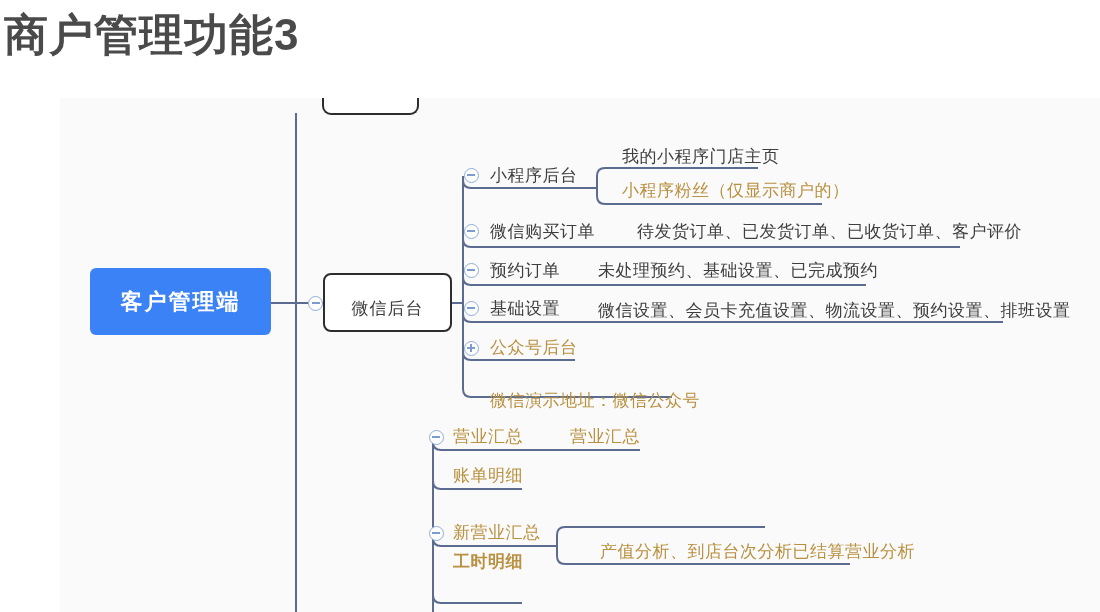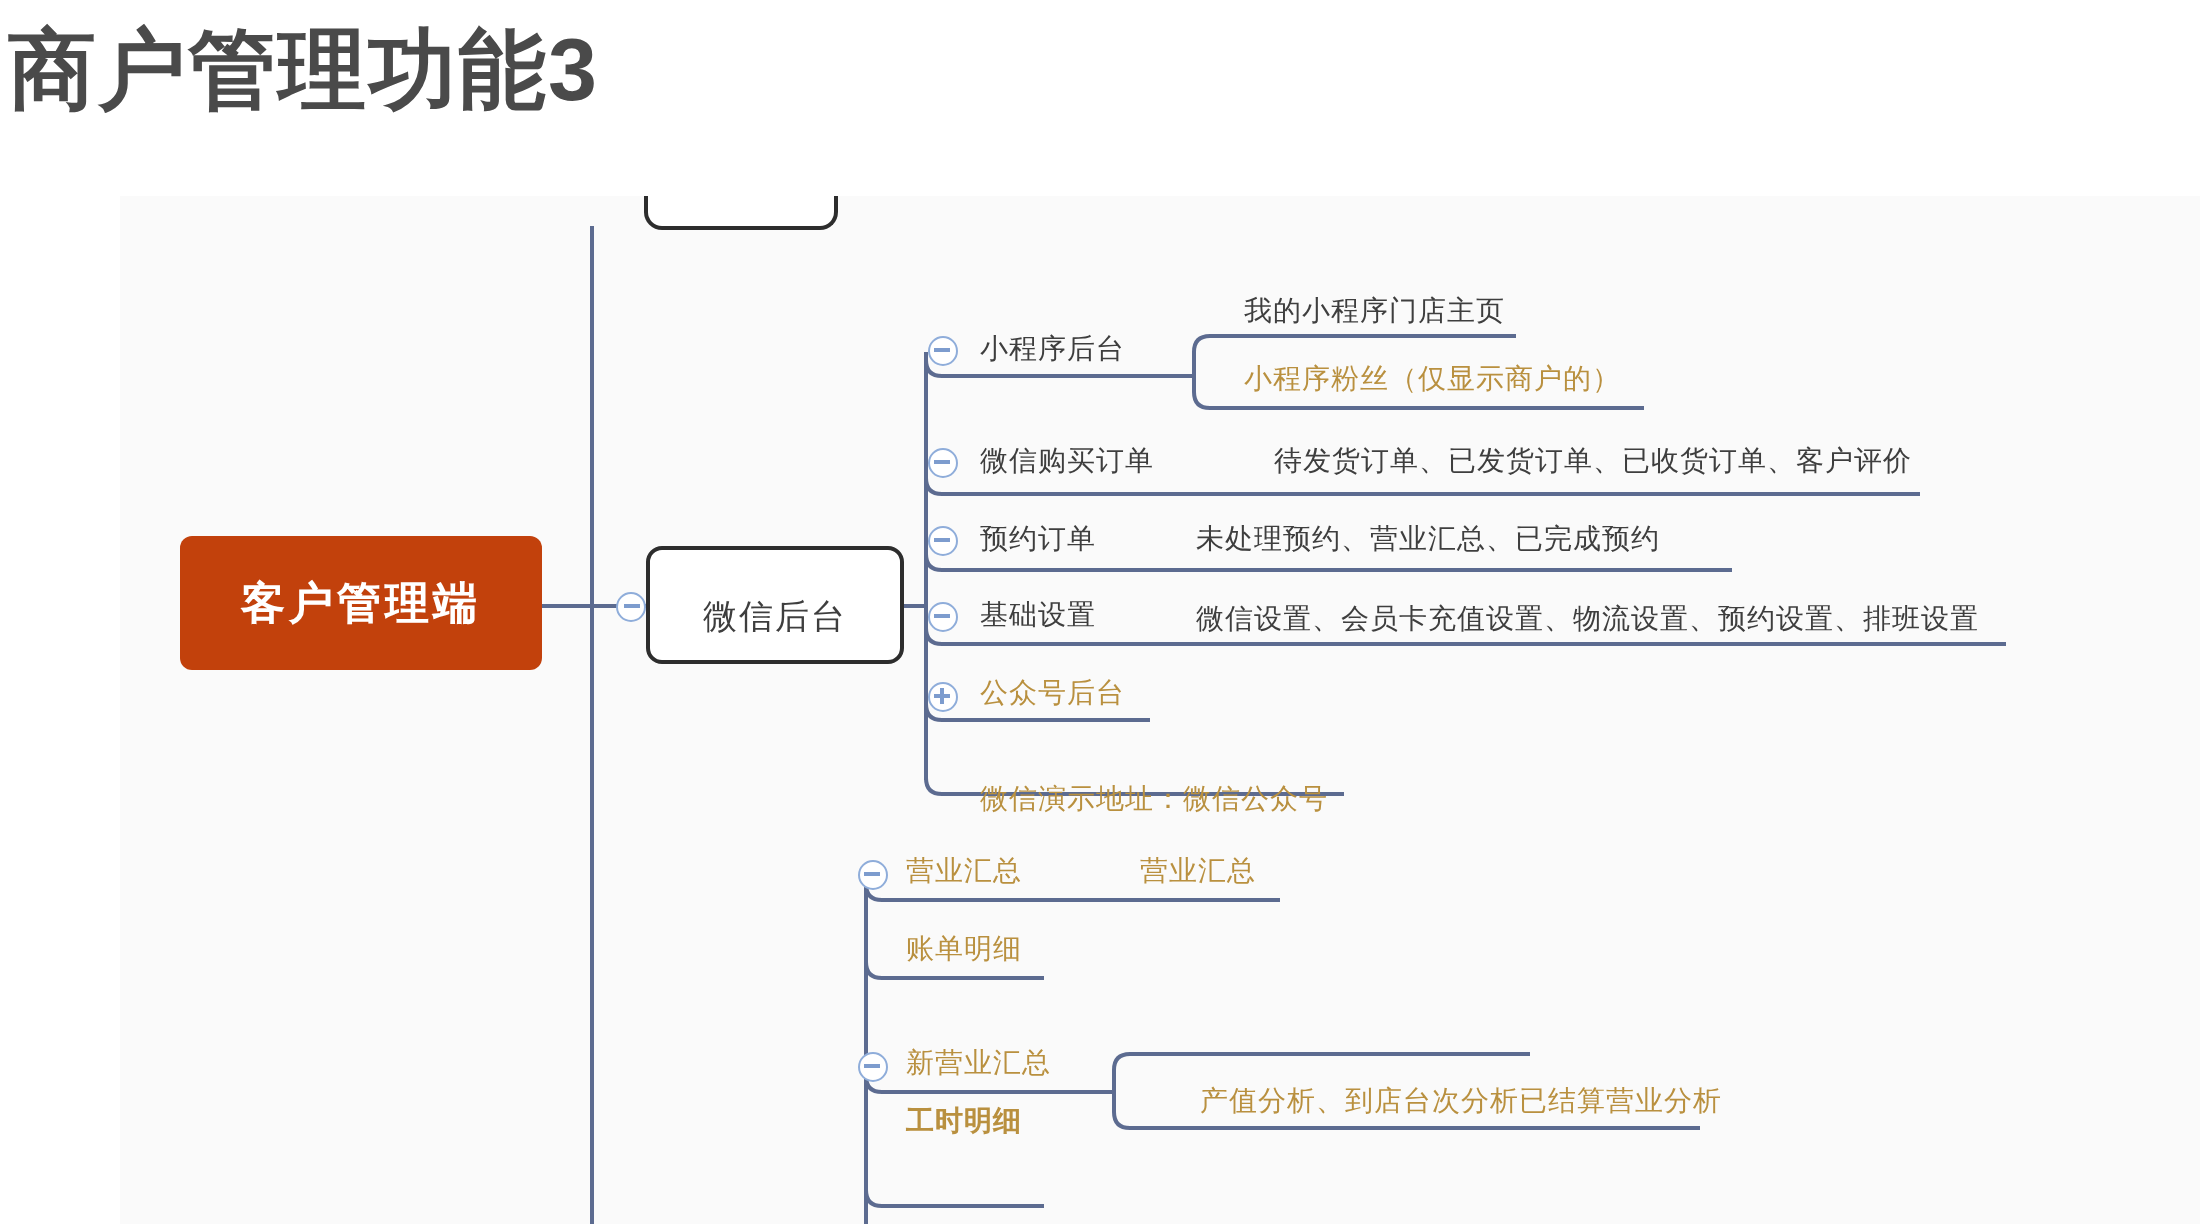--- a/index.html
+++ b/index.html
@@ -11,37 +11,37 @@
   .page-title{
     position:absolute;left:4px;top:6px;margin:0;
     font-size:44px;font-weight:700;color:#4a4a4a;letter-spacing:1px;
   }
   .canvas-bg{position:absolute;left:60px;top:98px;width:1040px;height:514px;background:#fafafa;}
   svg.wires{position:absolute;left:0;top:0;width:1100px;height:612px;pointer-events:none;}
   svg.wires path{stroke:#5c6b90;stroke-width:2;fill:none;}
   
   .root-node{
     position:absolute;left:90px;top:268px;width:181px;height:67px;
-    background:#c2410c;border-radius:6px;display:flex;align-items:center;justify-content:center;
+    background:#3b82f6;border-radius:6px;display:flex;align-items:center;justify-content:center;
   }
   .root-node span{color:#ffffff;font-weight:700;font-size:22px;letter-spacing:2px;}
   .boxed-node{
     position:absolute;left:323px;top:273px;width:129px;height:59px;background:#ffffff;
     border:2px solid #2d2d2d;border-radius:8px;display:flex;align-items:center;justify-content:center;
     box-sizing:border-box;
   }
   .boxed-node span{color:#3e3e3e;font-size:17px;letter-spacing:1px;margin-top:12px;}
   .clipped-node{
     position:absolute;left:322px;top:98px;width:93px;height:15px;background:#ffffff;
     border:2px solid #2d2d2d;border-top:none;border-radius:0 0 9px 9px;
   }
   
   .lbl{
     position:absolute;transform:translateY(-50%);white-space:nowrap;
-    font-size:14px;color:#3e3e3e;letter-spacing:0.5px;
+    font-size:17px;color:#3e3e3e;letter-spacing:0.5px;
   }
   .orange{color:#b9903f;}
   
   .toggle{
     position:absolute;width:15px;height:15px;box-sizing:border-box;
     border:1.5px solid #8fadda;border-radius:50%;background:#ffffff;
   }
   .toggle::before{
     content:"";position:absolute;left:2.5px;right:2.5px;top:50%;margin-top:-0.8px;
     height:1.6px;background:#7d9cce;
@@ -109,21 +109,21 @@
   <div class="toggle" style="left:428.5px;top:525.5px;"></div>
 
   <div class="lbl" style="left:490px;top:175px;">小程序后台</div>
   <div class="lbl" style="left:622px;top:156px;">我的小程序门店主页</div>
   <div class="lbl orange" style="left:622px;top:190px;">小程序粉丝（仅显示商户的）</div>
 
   <div class="lbl" style="left:490px;top:231px;">微信购买订单</div>
   <div class="lbl" style="left:637px;top:231px;">待发货订单、已发货订单、已收货订单、客户评价</div>
 
   <div class="lbl" style="left:490px;top:270px;">预约订单</div>
-  <div class="lbl" style="left:598px;top:270px;">未处理预约、营业汇总、已完成预约</div>
+  <div class="lbl" style="left:598px;top:270px;">未处理预约、基础设置、已完成预约</div>
 
   <div class="lbl" style="left:490px;top:308px;">基础设置</div>
   <div class="lbl" style="left:598px;top:310px;">微信设置、会员卡充值设置、物流设置、预约设置、排班设置</div>
 
   <div class="lbl orange" style="left:490px;top:347px;">公众号后台</div>
   <div class="lbl orange" style="left:490px;top:400px;">微信演示地址：微信公众号</div>
 
   <div class="lbl orange" style="left:453px;top:436px;">营业汇总</div>
   <div class="lbl orange" style="left:570px;top:436px;">营业汇总</div>
 

